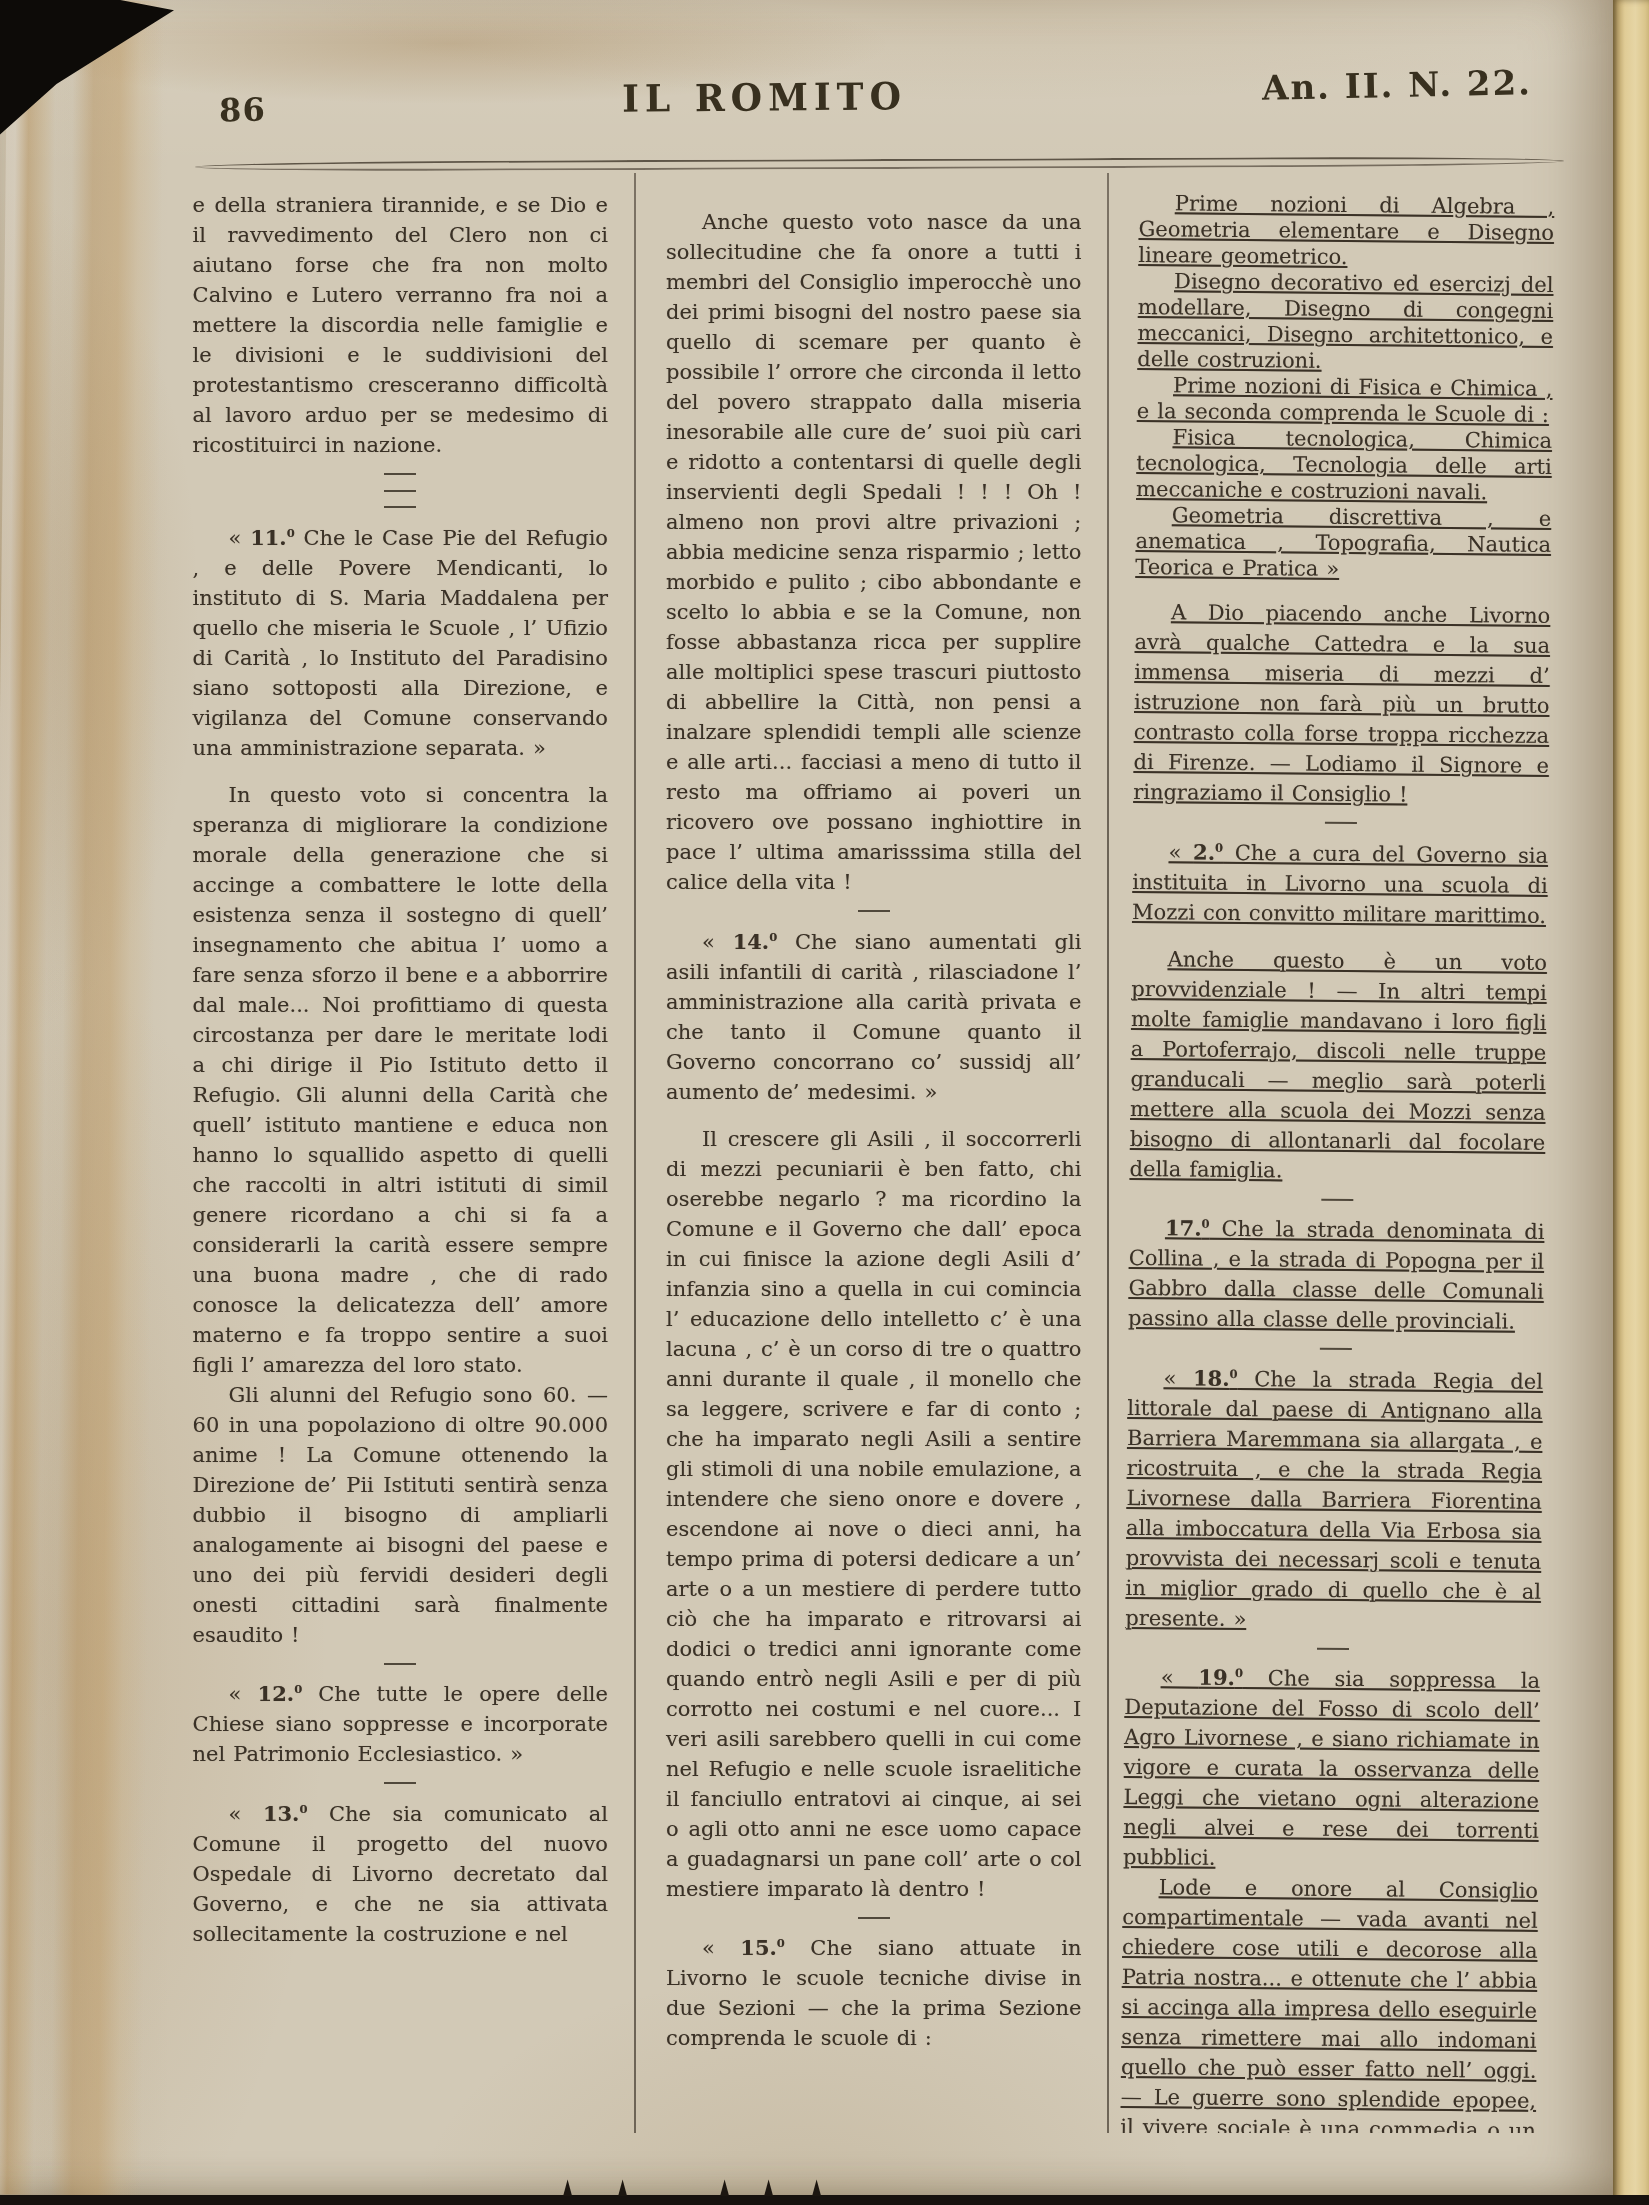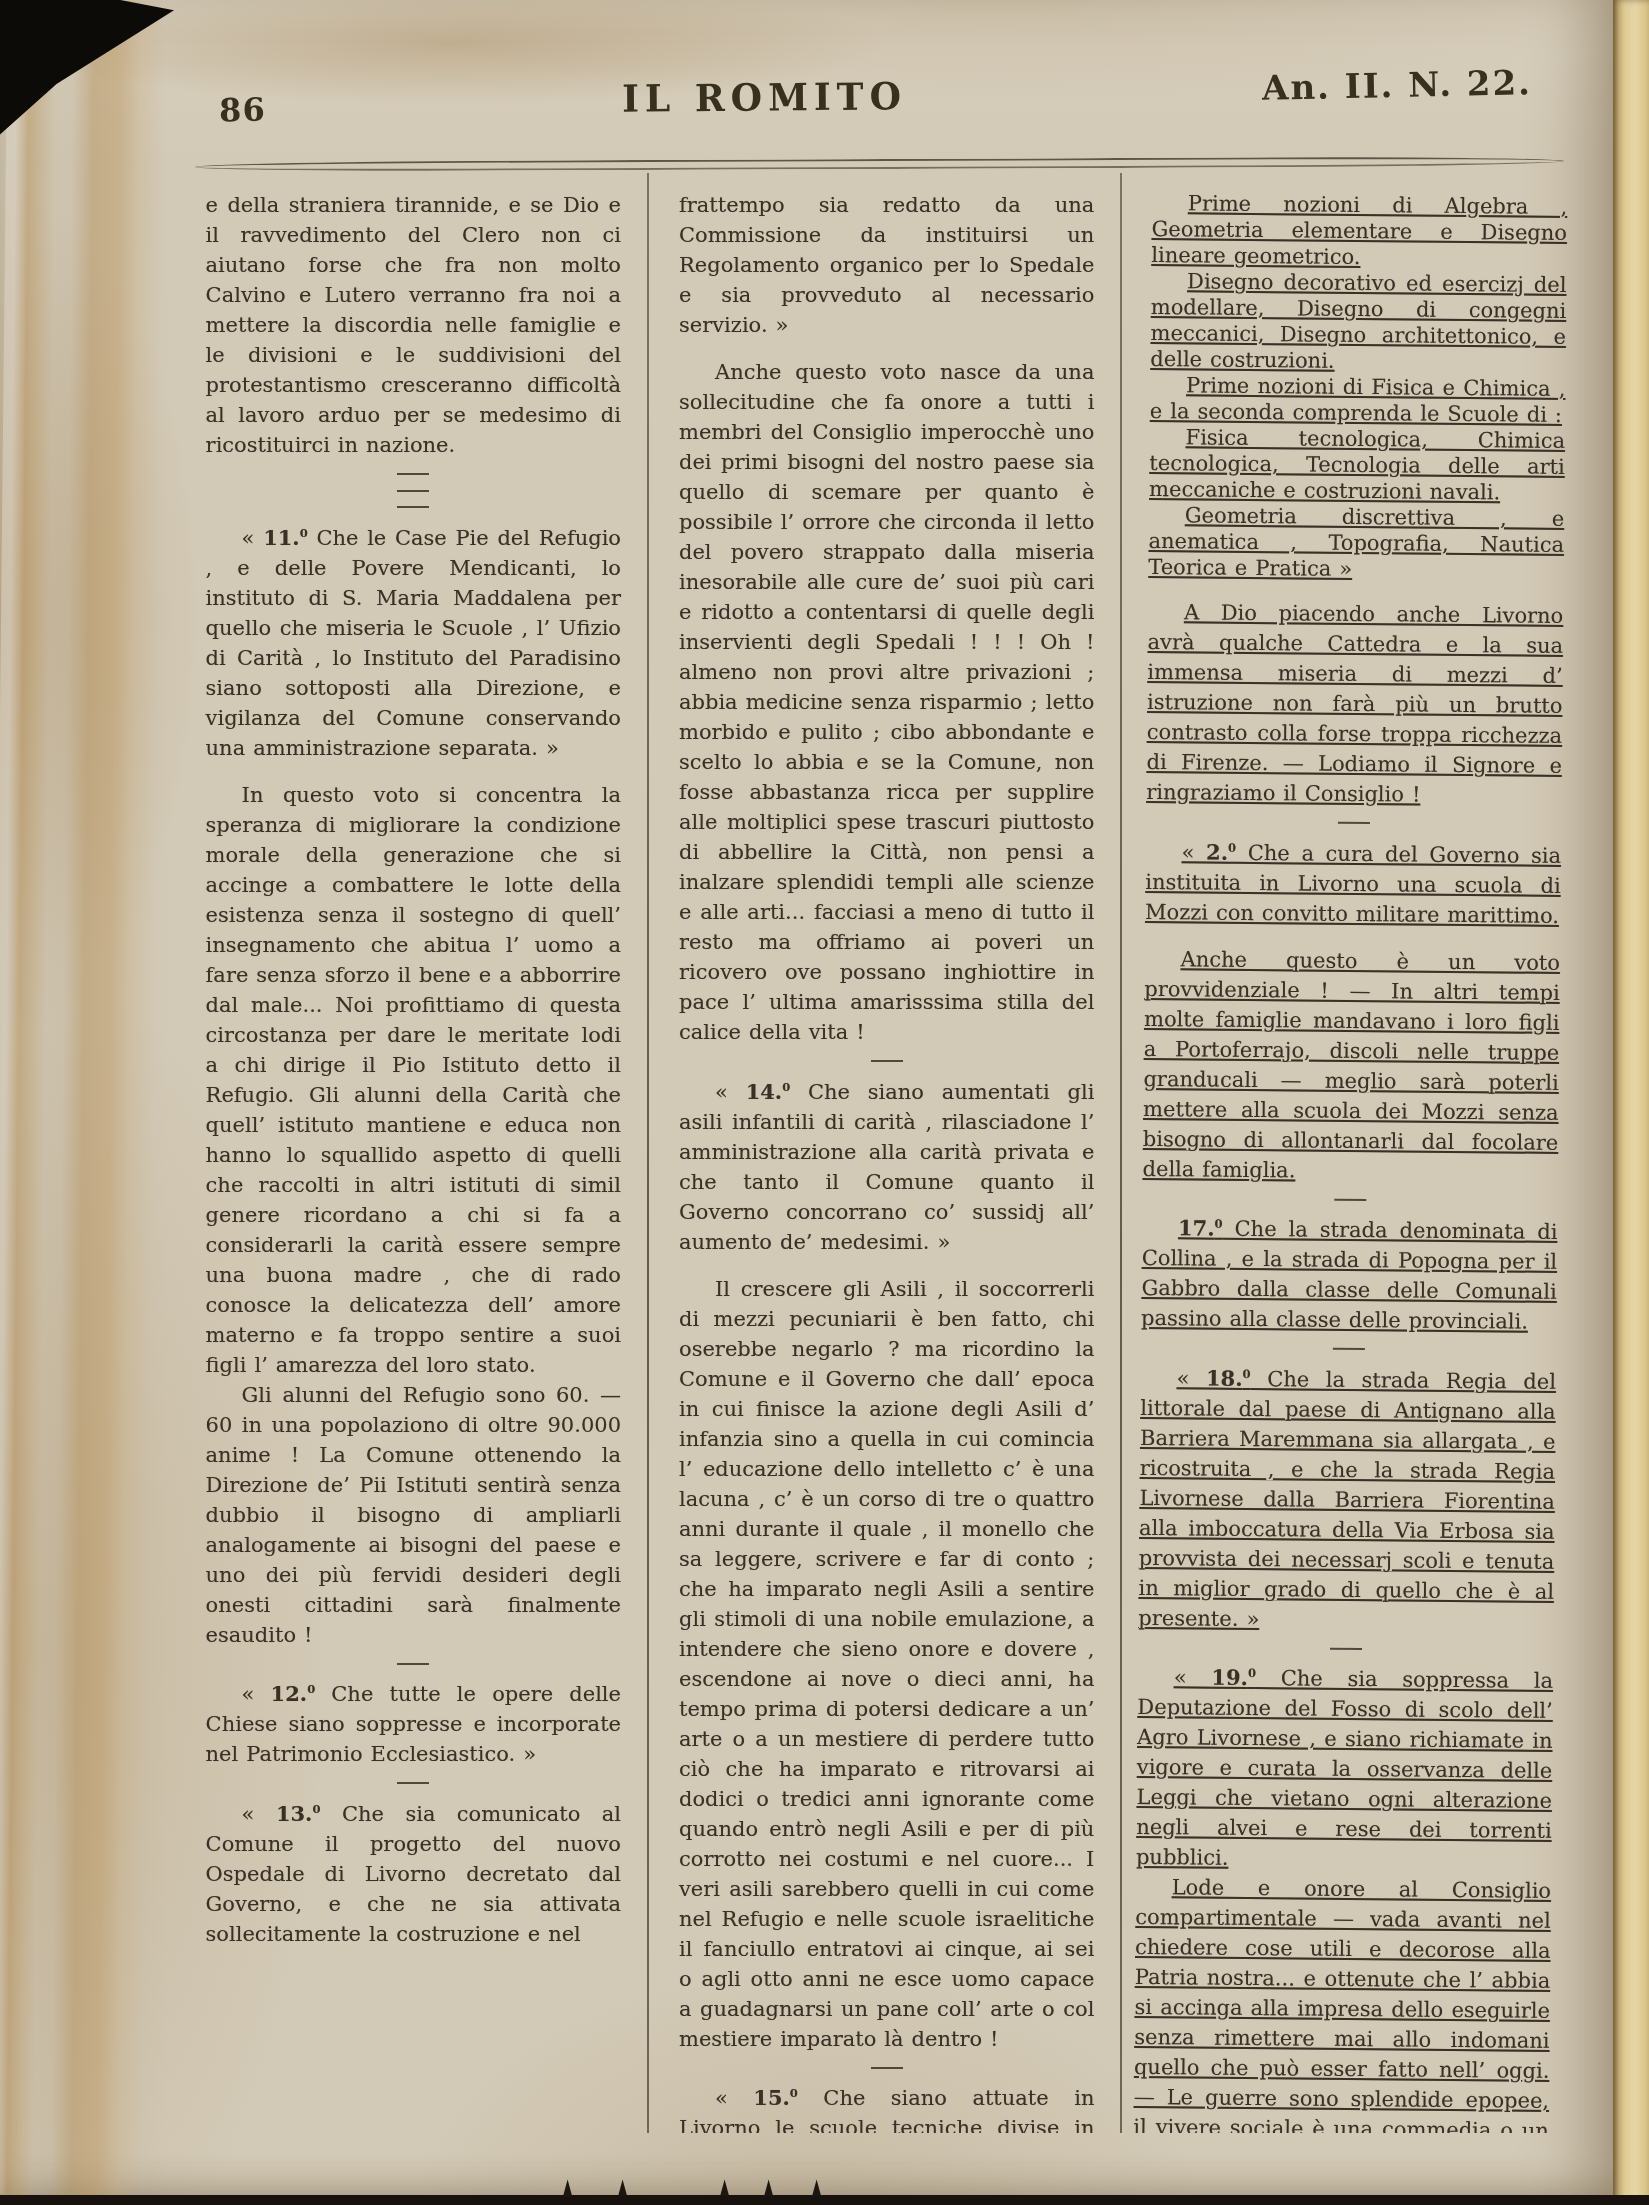--- a/index.html
+++ b/index.html
@@ -109,21 +109,21 @@
     left: 195px; top: 159px;
     width: 1369px; height: 6px;
     border-top: 2px solid rgba(62,53,40,0.78);
     border-bottom: 2px solid rgba(62,53,40,0.62);
     border-radius: 50% / 100%;
     transform: rotate(-0.25deg);
   }
   
   #text-columns {
     position: absolute;
-    left: 203px; top: 173px;
+    left: 190px; top: 173px;
     width: 1374px; height: 1960px;
     display: flex;
     overflow: hidden;
   }
   .column {
     flex: 1 1 0;
     padding: 17px 26px 0 30px;
     font-size: 21px;
     line-height: 30px;
     text-align: justify;
@@ -181,21 +181,20 @@
           <p class="para indent"><span>« </span><span class="bold">11.</span><sup class="bold">0</sup><span> Che le Case Pie del Refugio , e delle Povere Mendicanti, lo instituto di S. Maria Maddalena per quello che miseria le Scuole , l’ Ufizio di Carità , lo Instituto del Paradisino siano sottoposti alla Direzione, e vigilanza del Comune conservando una amministrazione separata. »</span></p>
           <p class="para indent gap"><span>In questo voto si concentra la speranza di migliorare la condizione morale della generazione che si accinge a combattere le lotte della esistenza senza il sostegno di quell’ insegnamento che abitua l’ uomo a fare senza sforzo il bene e a abborrire dal male... Noi profittiamo di questa circostanza per dare le meritate lodi a chi dirige il Pio Istituto detto il Refugio. Gli alunni della Carità che quell’ istituto mantiene e educa non hanno lo squallido aspetto di quelli che raccolti in altri istituti di simil genere ricordano a chi si fa a considerarli la carità essere sempre una buona madre , che di rado conosce la delicatezza dell’ amore materno e fa troppo sentire a suoi figli l’ amarezza del loro stato.</span></p>
           <p class="para indent"><span>Gli alunni del Refugio sono 60. — 60 in una popolaziono di oltre 90.000 anime ! La Comune ottenendo la Direzione de’ Pii Istituti sentirà senza dubbio il bisogno di ampliarli analogamente ai bisogni del paese e uno dei più fervidi desideri degli onesti cittadini sarà finalmente esaudito !</span></p>
           <div class="separator"></div>
           <p class="para indent"><span>« </span><span class="bold">12.</span><sup class="bold">0</sup><span> Che tutte le opere delle Chiese siano soppresse e incorporate nel Patrimonio Ecclesiastico. »</span></p>
           <div class="separator"></div>
           <p class="para indent"><span>« </span><span class="bold">13.</span><sup class="bold">0</sup><span> Che sia comunicato al Comune il progetto del nuovo Ospedale di Livorno decretato dal Governo, e che ne sia attivata sollecitamente la costruzione e nel</span></p>
         </div>
       <div class="col-divider"></div>
       <div class="column">
-          <p class="para"><span>frattempo sia redatto da una Commissione da instituirsi un Regolamento organico per lo Spedale e sia provveduto al necessario servizio. »</span></p>
           <p class="para indent gap"><span>Anche questo voto nasce da una sollecitudine che fa onore a tutti i membri del Consiglio imperocchè uno dei primi bisogni del nostro paese sia quello di scemare per quanto è possibile l’ orrore che circonda il letto del povero strappato dalla miseria inesorabile alle cure de’ suoi più cari e ridotto a contentarsi di quelle degli inservienti degli Spedali ! ! ! Oh ! almeno non provi altre privazioni ; abbia medicine senza risparmio ; letto morbido e pulito ; cibo abbondante e scelto lo abbia e se la Comune, non fosse abbastanza ricca per supplire alle moltiplici spese trascuri piuttosto di abbellire la Città, non pensi a inalzare splendidi templi alle scienze e alle arti... facciasi a meno di tutto il resto ma offriamo ai poveri un ricovero ove possano inghiottire in pace l’ ultima amarisssima stilla del calice della vita !</span></p>
           <div class="separator"></div>
           <p class="para indent"><span>« </span><span class="bold">14.</span><sup class="bold">0</sup><span> Che siano aumentati gli asili infantili di carità , rilasciadone l’ amministrazione alla carità privata e che tanto il Comune quanto il Governo concorrano co’ sussidj all’ aumento de’ medesimi. »</span></p>
           <p class="para indent gap"><span>Il crescere gli Asili , il soccorrerli di mezzi pecuniarii è ben fatto, chi oserebbe negarlo ? ma ricordino la Comune e il Governo che dall’ epoca in cui finisce la azione degli Asili d’ infanzia sino a quella in cui comincia l’ educazione dello intelletto c’ è una lacuna , c’ è un corso di tre o quattro anni durante il quale , il monello che sa leggere, scrivere e far di conto ; che ha imparato negli Asili a sentire gli stimoli di una nobile emulazione, a intendere che sieno onore e dovere , escendone ai nove o dieci anni, ha tempo prima di potersi dedicare a un’ arte o a un mestiere di perdere tutto ciò che ha imparato e ritrovarsi ai dodici o tredici anni ignorante come quando entrò negli Asili e per di più corrotto nei costumi e nel cuore... I veri asili sarebbero quelli in cui come nel Refugio e nelle scuole israelitiche il fanciullo entratovi ai cinque, ai sei o agli otto anni ne esce uomo capace a guadagnarsi un pane coll’ arte o col mestiere imparato là dentro !</span></p>
           <div class="separator"></div>
           <p class="para indent"><span>« </span><span class="bold">15.</span><sup class="bold">0</sup><span> Che siano attuate in Livorno le scuole tecniche divise in due Sezioni — che la prima Sezione comprenda le scuole di :</span></p>
         </div>
       <div class="col-divider"></div>
       <div class="column">
         <div id="column-3-inner">

